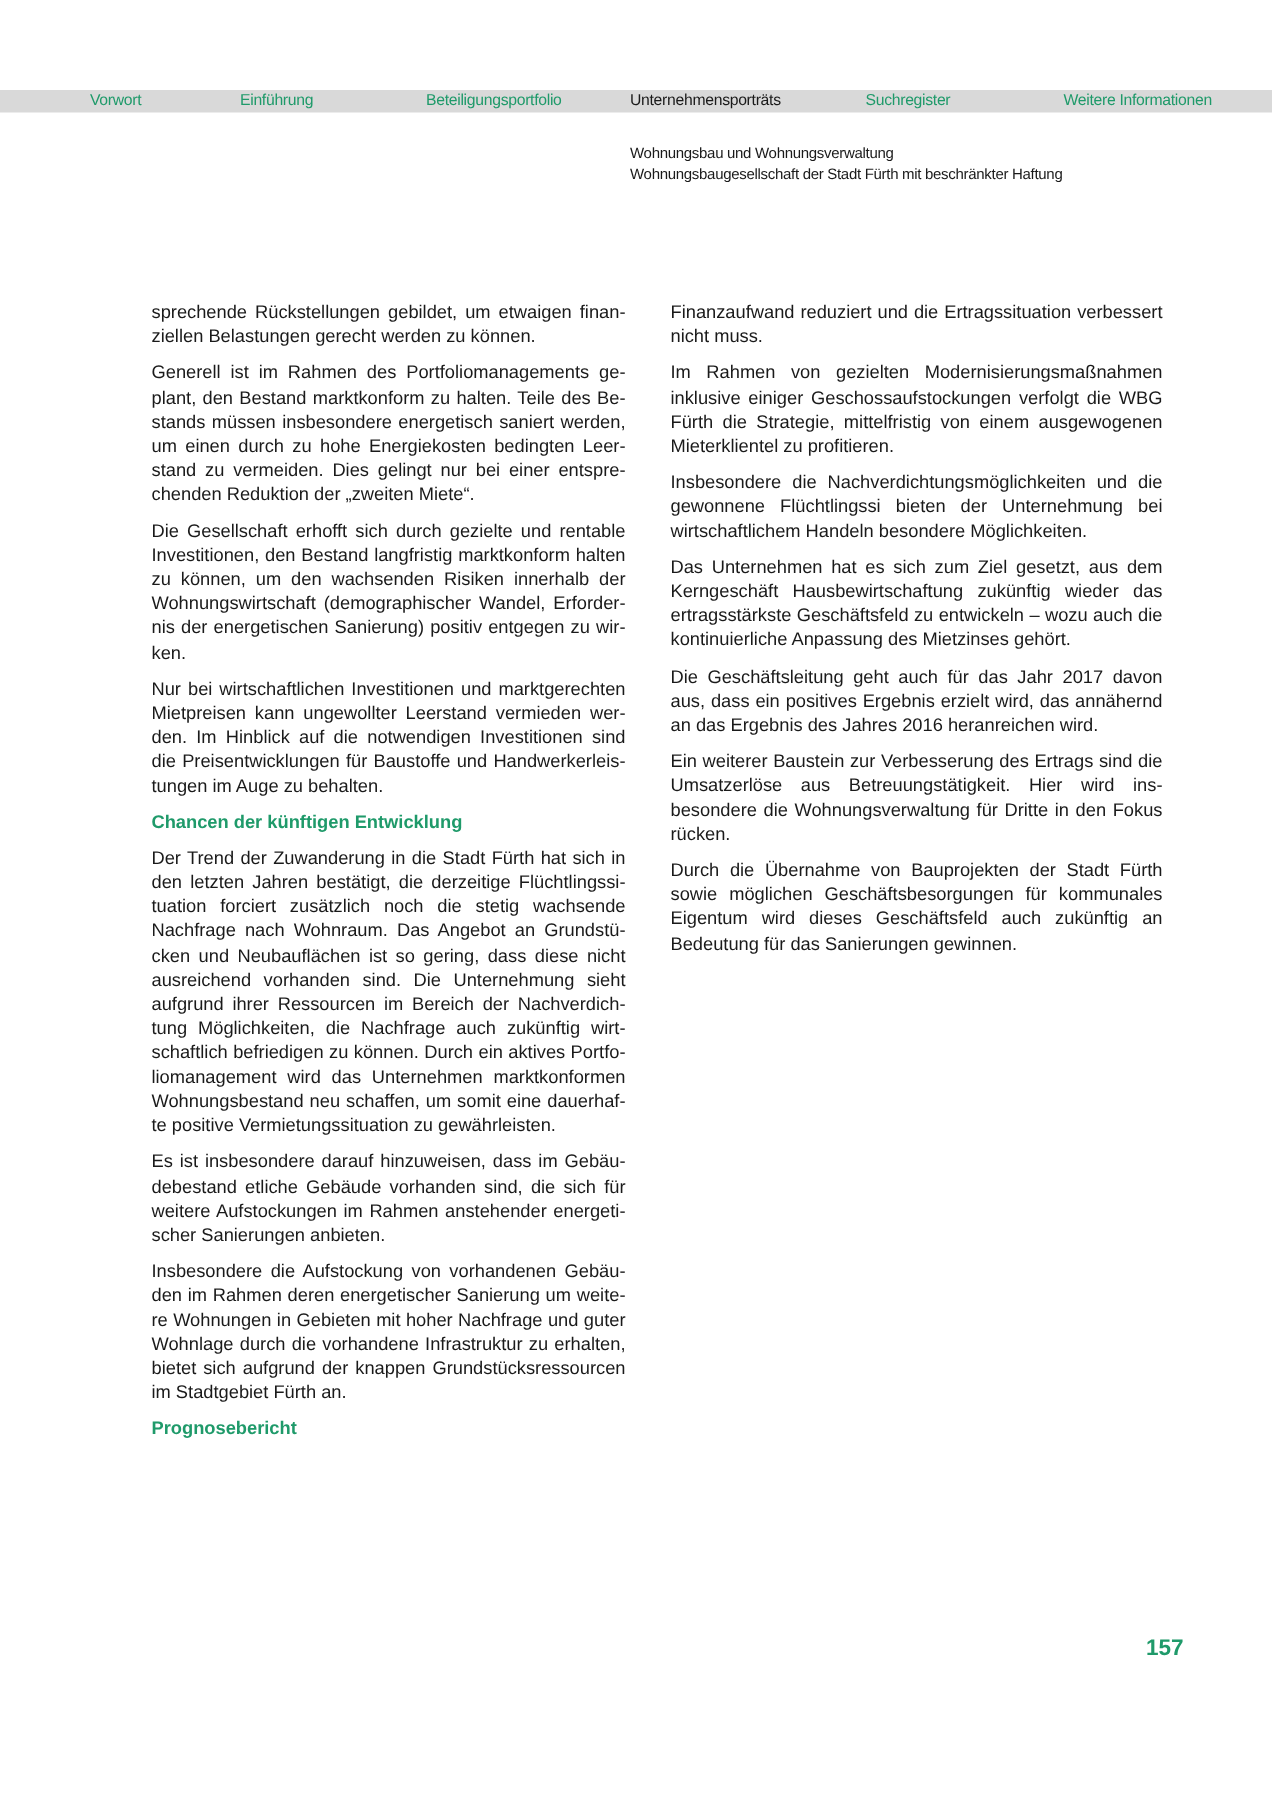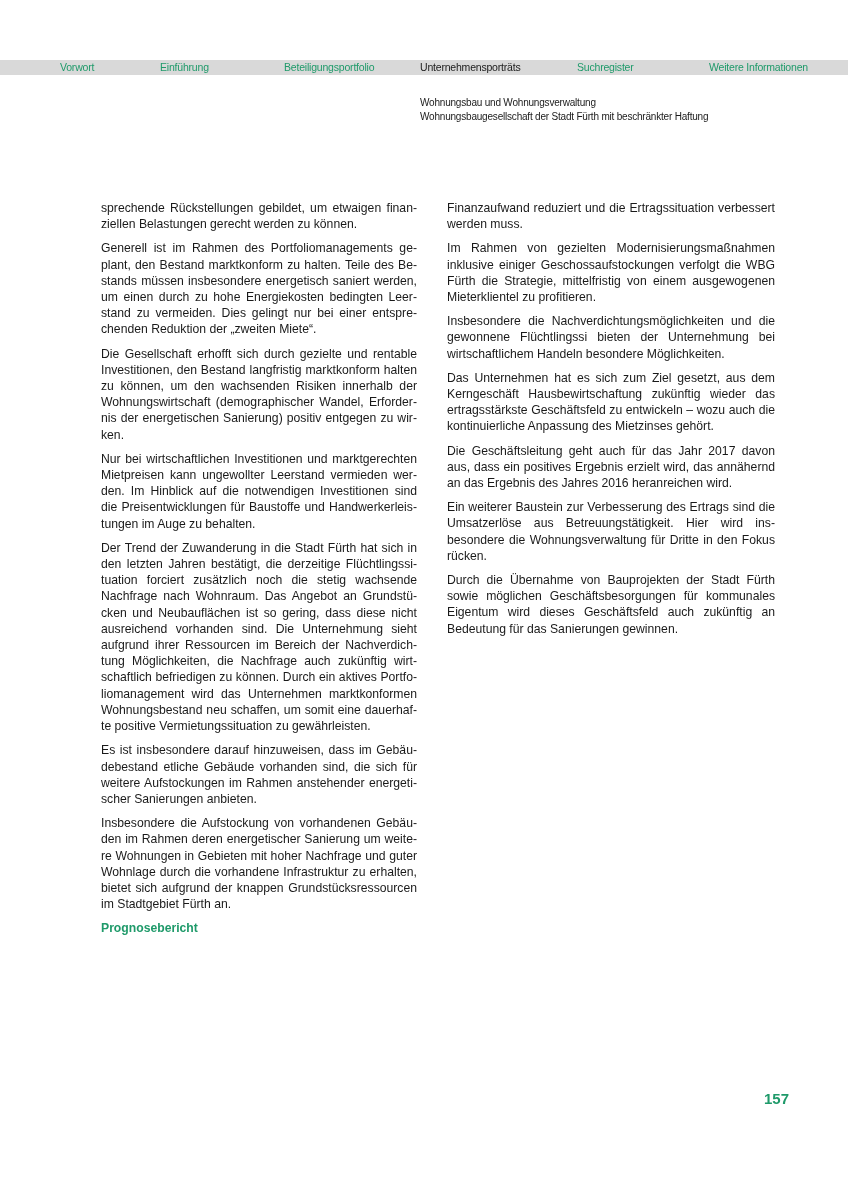--- a/index.html
+++ b/index.html
@@ -94,28 +94,29 @@
 <div class="subheader">
   <div>Wohnungsbau und Wohnungsverwaltung</div>
   <div>Wohnungsbaugesellschaft der Stadt Fürth mit beschränkter Haftung</div>
 </div>
 
 <div class="column col-left">
   <p>sprechende Rückstellungen gebildet, um etwaigen finan­ziellen Belastungen gerecht werden zu können.</p>
   <p>Generell ist im Rahmen des Portfoliomanagements ge­plant, den Bestand marktkonform zu halten. Teile des Be­stands müssen insbesondere energetisch saniert werden, um einen durch zu hohe Energiekosten bedingten Leer­stand zu vermeiden. Dies gelingt nur bei einer entspre­chenden Reduktion der „zweiten Miete“.</p>
   <p>Die Gesellschaft erhofft sich durch gezielte und rentable Investitionen, den Bestand langfristig marktkonform halten zu können, um den wachsenden Risiken innerhalb der Wohnungswirtschaft (demographischer Wandel, Erforder­nis der energetischen Sanierung) positiv entgegen zu wir­ken.</p>
   <p>Nur bei wirtschaftlichen Investitionen und marktgerechten Mietpreisen kann ungewollter Leerstand vermieden wer­den. Im Hinblick auf die notwendigen Investitionen sind die Preisentwicklungen für Baustoffe und Handwerkerleis­tungen im Auge zu behalten.</p>
+  <h3>Chancen der künftigen Entwicklung</h3>
   <p>Der Trend der Zuwanderung in die Stadt Fürth hat sich in den letzten Jahren bestätigt, die derzeitige Flüchtlingssi­tuation forciert zusätzlich noch die stetig wachsende Nachfrage nach Wohnraum. Das Angebot an Grundstü­cken und Neubauflächen ist so gering, dass diese nicht ausreichend vorhanden sind. Die Unternehmung sieht aufgrund ihrer Ressourcen im Bereich der Nachverdich­tung Möglichkeiten, die Nachfrage auch zukünftig wirt­schaftlich befriedigen zu können. Durch ein aktives Portfo­liomanagement wird das Unternehmen marktkonformen Wohnungsbestand neu schaffen, um somit eine dauerhaf­te positive Vermietungssituation zu gewährleisten.</p>
   <p>Es ist insbesondere darauf hinzuweisen, dass im Gebäu­debestand etliche Gebäude vorhanden sind, die sich für weitere Aufstockungen im Rahmen anstehender energeti­scher Sanierungen anbieten.</p>
   <p>Insbesondere die Aufstockung von vorhandenen Gebäu­den im Rahmen deren energetischer Sanierung um weite­re Wohnungen in Gebieten mit hoher Nachfrage und guter Wohnlage durch die vorhandene Infrastruktur zu erhalten, bietet sich aufgrund der knappen Grundstücksressourcen im Stadtgebiet Fürth an.</p>
   <h3>Prognosebericht</h3>
 </div>
 
 <div class="column col-right">
-  <p>Finanzaufwand reduziert und die Ertragssituation verbes­sert werden muss.</p>
+  <p>Finanzaufwand reduziert und die Ertragssituation verbes­sert nicht muss.</p>
   <p>Im Rahmen von gezielten Modernisierungsmaßnahmen inklusive einiger Geschossaufstockungen verfolgt die WBG Fürth die Strategie, mittelfristig von einem ausge­wogenen Mieterklientel zu profitieren.</p>
   <p>Insbesondere die Nachverdichtungsmöglichkeiten und die gewonnene Flüchtlingssi bieten der Unternehmung bei wirtschaftlichem Handeln besondere Möglichkeiten.</p>
   <p>Das Unternehmen hat es sich zum Ziel gesetzt, aus dem Kerngeschäft Hausbewirtschaftung zukünftig wieder das ertragsstärkste Geschäftsfeld zu entwickeln – wozu auch die kontinuierliche Anpassung des Mietzinses gehört.</p>
   <p>Die Geschäftsleitung geht auch für das Jahr 2017 davon aus, dass ein positives Ergebnis erzielt wird, das annä­hernd an das Ergebnis des Jahres 2016 heranreichen wird.</p>
   <p>Ein weiterer Baustein zur Verbesserung des Ertrags sind die Umsatzerlöse aus Betreuungstätigkeit. Hier wird ins­besondere die Wohnungsverwaltung für Dritte in den Fokus rücken.</p>
   <p>Durch die Übernahme von Bauprojekten der Stadt Fürth sowie möglichen Geschäftsbesorgungen für kommunales Eigentum wird dieses Geschäftsfeld auch zukünftig an Bedeutung für das Sanierungen gewinnen.</p>
 </div>
 
 <div class="page-number">157</div>
 

